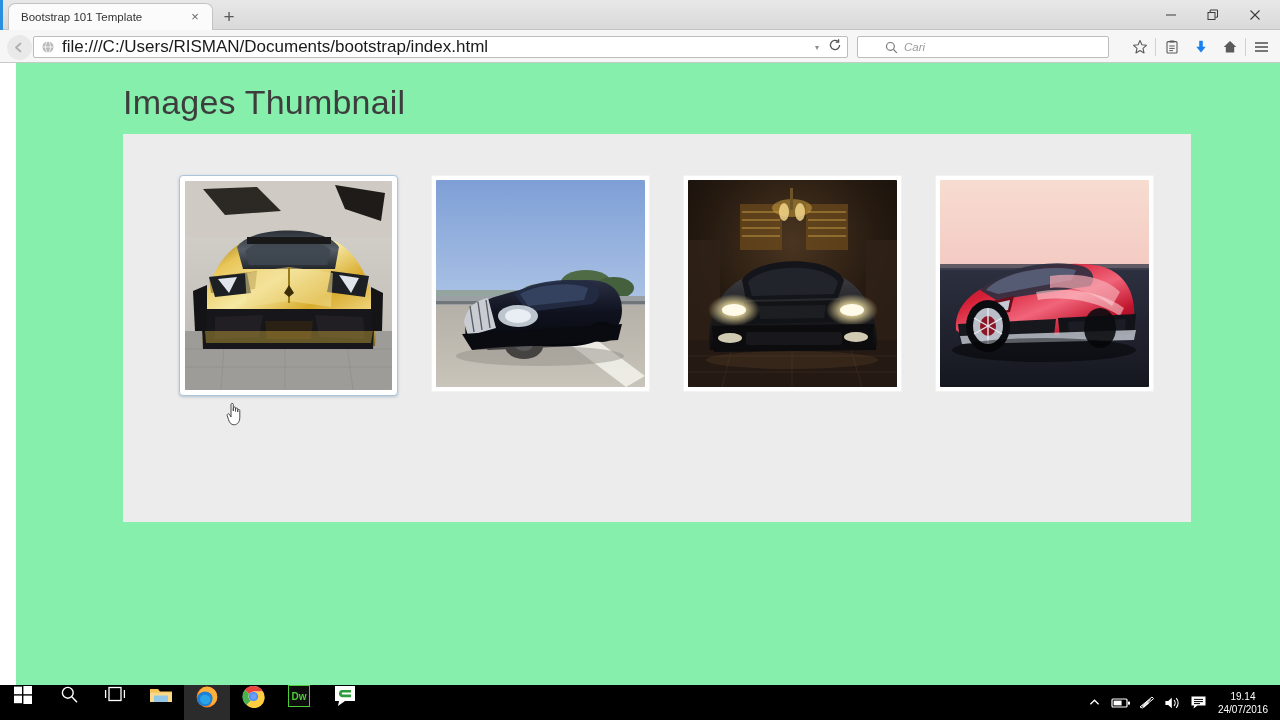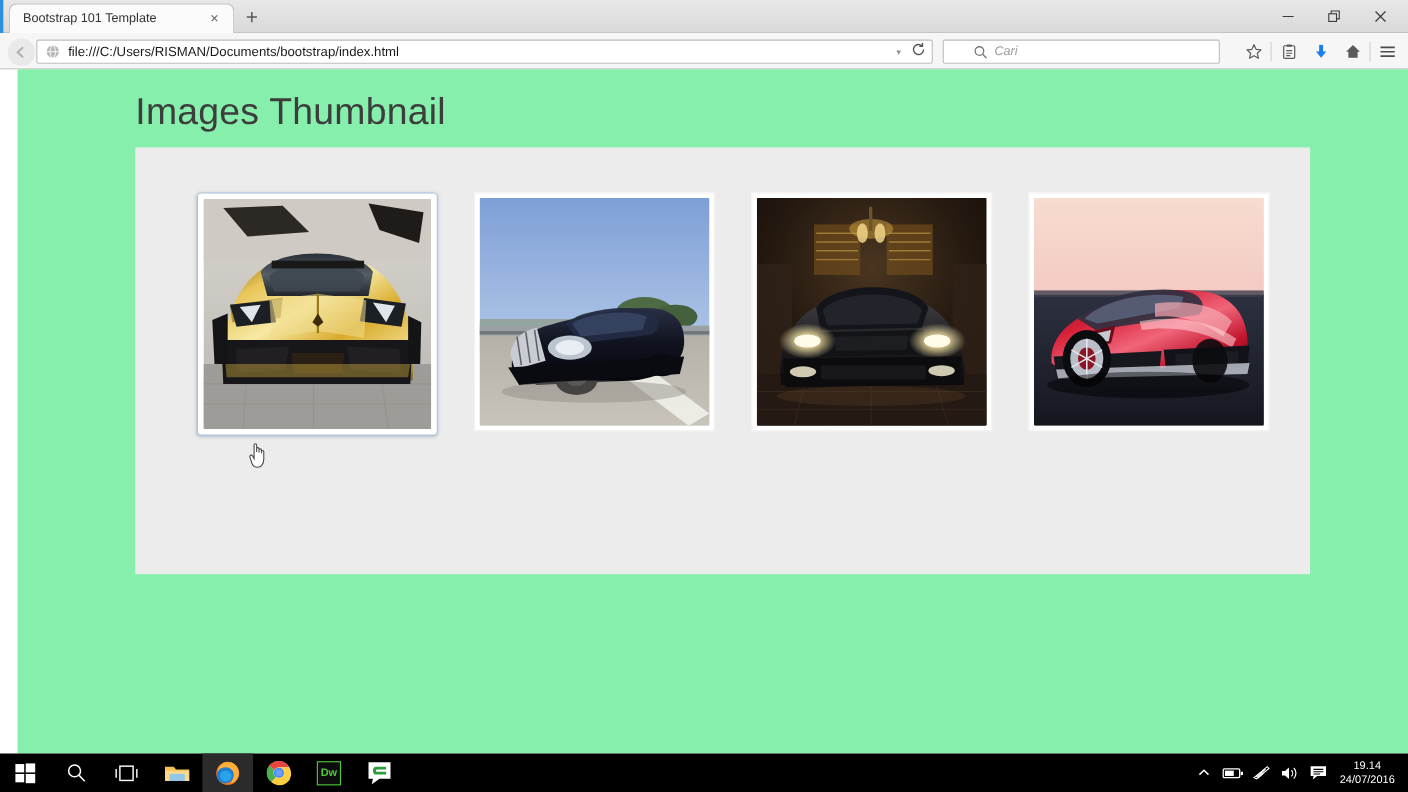--- a/index.html
+++ b/index.html
@@ -57,21 +57,21 @@
     display: flex; align-items: center; justify-content: center; color: #b6b6b6;
   }
 
   .urlbar {
     position: absolute; left: 33px; top: 36px; width: 815px; height: 22px;
     background: #ffffff; border: 1px solid #bdbdbd; border-radius: 2px;
     display: flex; align-items: center;
   }
   .globe-ic { margin-left: 7px; width: 14px; height: 14px; flex: 0 0 14px; }
   .url-text {
-    margin-left: 7px; font-size: 12px; color: #1a1a1a; white-space: nowrap;
+    margin-left: 7px; font-size: 17px; color: #1a1a1a; white-space: nowrap;
     overflow: hidden; flex: 1 1 auto;
   }
   .url-right { display: flex; align-items: center; margin-right: 5px; flex: 0 0 auto; }
   .url-drop { color: #8d8d8d; font-size: 8px; margin-right: 9px; }
   .reload-ic { color: #555; }
 
   .searchbar {
     position: absolute; left: 857px; top: 36px; width: 252px; height: 22px;
     background: #fff; border: 1px solid #bdbdbd; border-radius: 2px;
     display: flex; align-items: center; padding-left: 20px;
@@ -106,21 +106,21 @@
   .thumb-img { display: block; width: 209px; height: 207px; border-radius: 1px; }
   .thumb-active .thumb-img { width: 207px; height: 209px; }
 
   .cursor-hand { position: absolute; left: 208px; top: 336px; width: 22px; height: 28px; }
 
   .edge-sliver { position: absolute; left: 1272px; top: 256px; width: 8px; height: 134px; }
 
   
   .taskbar { position: absolute; left: 0; top: 685px; width: 1280px; height: 35px; background: #000; }
   .tb-items { position: absolute; left: 0; top: 0; height: 35px; display: flex; align-items: center; }
-  .tb-item { width: 46px; height: 35px; display: flex; align-items: center; justify-content: center; position: relative; }
+  .tb-item { width: 46px; height: 35px; display: flex; justify-content: center; position: relative; }
   .tb-item.active { background: #2b2b2b; }
 
   .tray { position: absolute; right: 0; top: 0; height: 35px; display: flex; align-items: center; }
   .tray-ic { width: 26px; height: 35px; display: flex; align-items: center; justify-content: center; color: #fff; }
   .clock { color: #fff; font-size: 10px; line-height: 13px; text-align: center; margin: 0 12px 0 6px; }
 
   .dw-badge {
     width: 22px; height: 22px; background: #0d0d0d; border: 1.5px solid #4ecb38;
     color: #4ecb38; font-size: 10px; font-weight: bold; display: flex;
     align-items: center; justify-content: center; font-family: "Liberation Sans", sans-serif;

